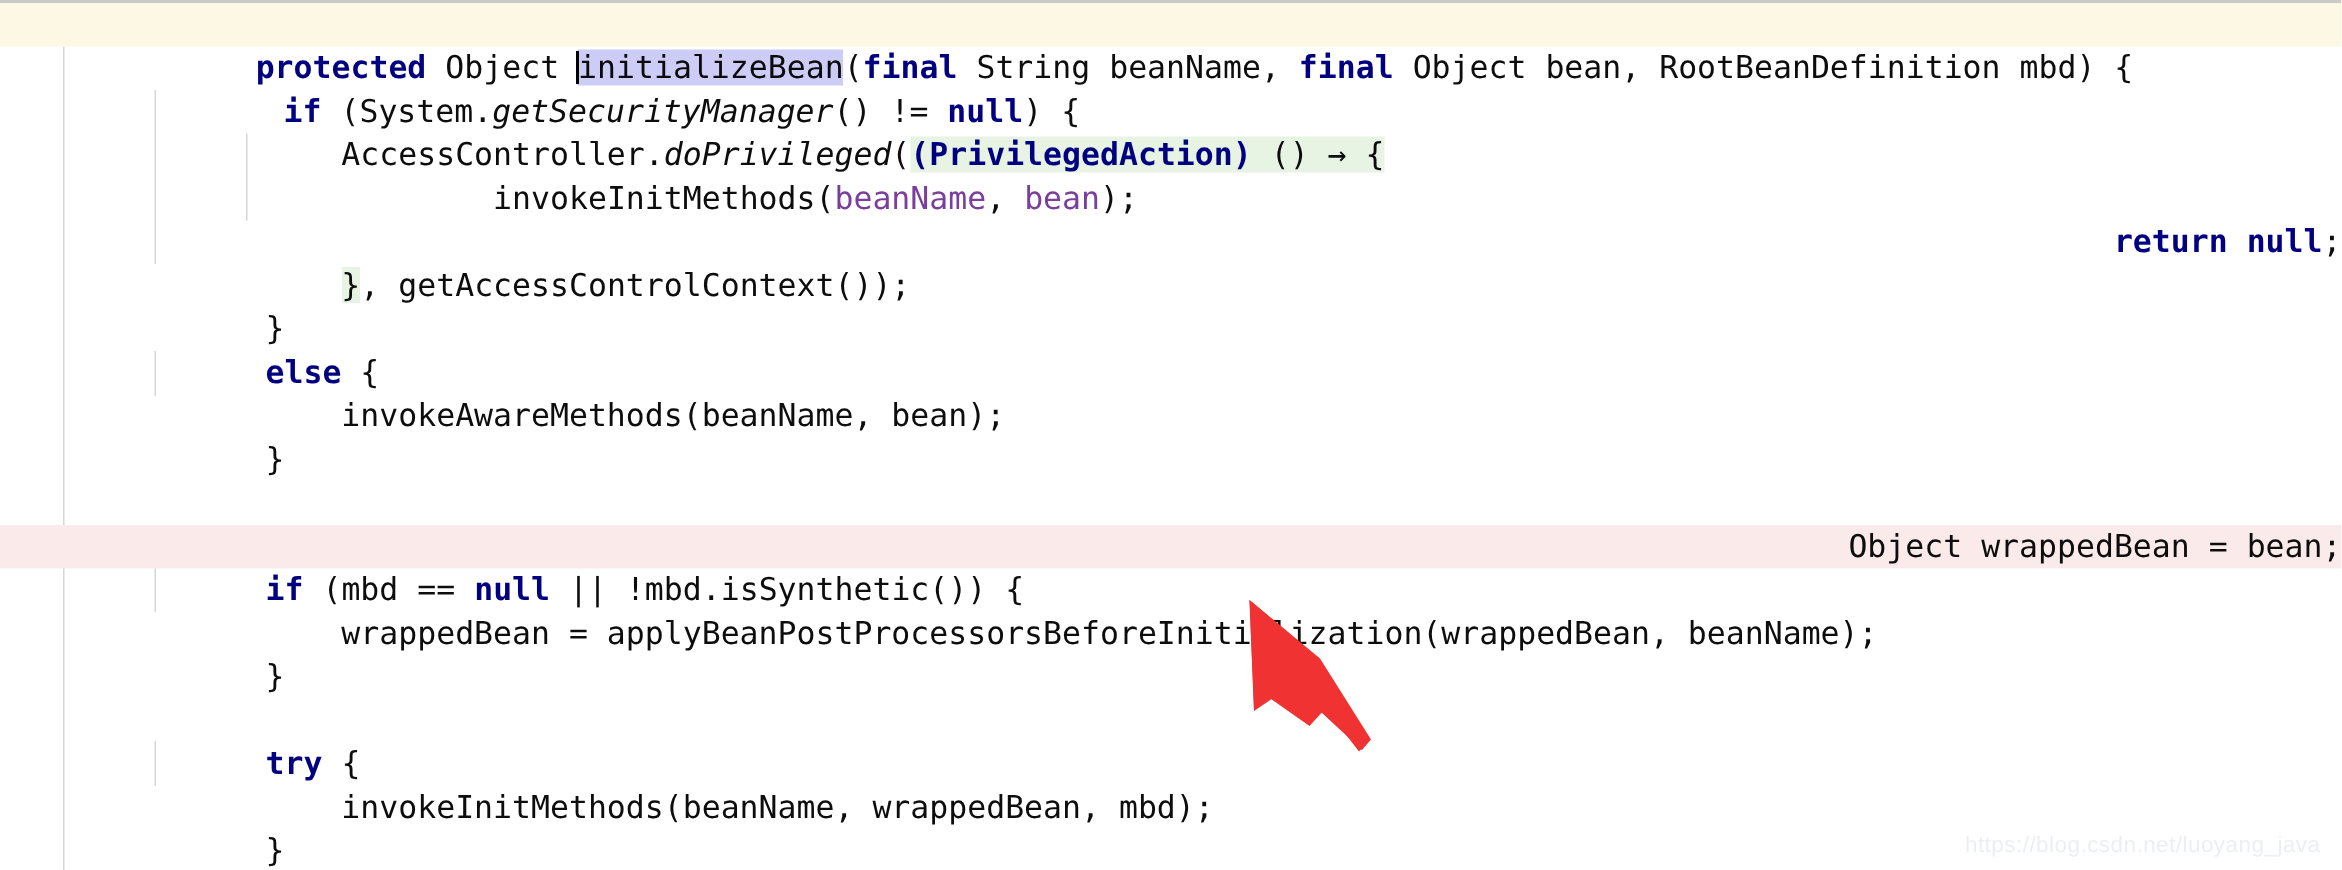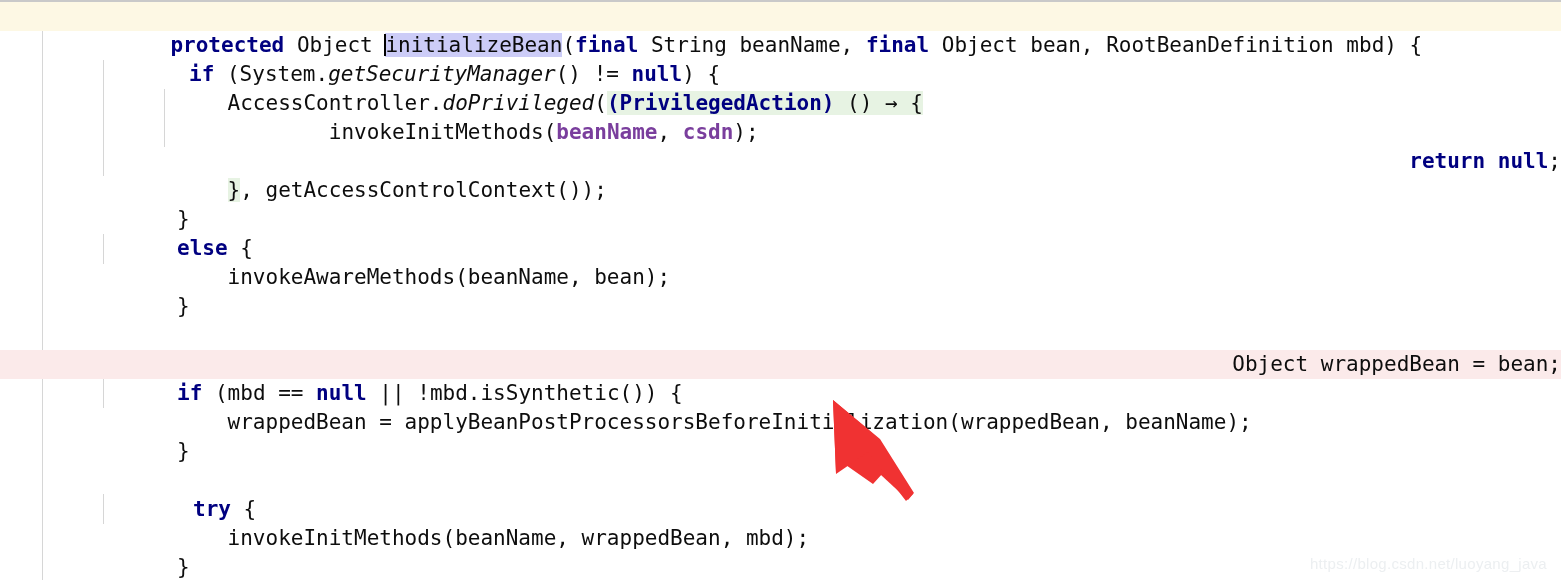--- a/index.html
+++ b/index.html
@@ -30,21 +30,21 @@
     color:#0b0b0b;
     letter-spacing:0px;
   }
   .line .txt{position:relative;z-index:2;padding-left:0;}
   .line.hl-caret{background:#fdf8e4;padding-left:44px;}
   .line.hl-error{background:#fbeaea;}
   .ind{display:inline-block;}
   
   .kw{color:#000080;font-weight:bold;}
   .plain{color:#0d0d0d;}
-  .param{color:#7a3e9d;font-weight:bold;}
+  .param{color:#7a3e9d;}
   .static{font-style:italic;color:#0d0d0d;}
   .sel{background:#ccccf7;}
   .lambda{background:#e7f3e3;}
   .caret{
     display:inline-block;width:2px;height:22px;background:#000000;
     vertical-align:-4px;margin-right:-2px;position:relative;left:-1px;
   }
 
   
   .arrow-layer{position:absolute;left:0;top:0;width:1561px;height:580px;z-index:5;pointer-events:none;}
@@ -81,21 +81,21 @@
 
     <div class="line" style="position:absolute;top:31px;left:12px;width:1561px;">
       <span class="txt"><span class="ind">        </span><span class="kw">if</span> <span class="plain">(System.</span><span class="static">getSecurityManager</span><span class="plain">() != </span><span class="kw">null</span><span class="plain">) {</span></span>
     </div>
 
     <div class="line" style="position:absolute;top:60px;left:0;width:1430px;">
       <span class="txt"><span class="ind">            </span><span class="plain">AccessController.</span><span class="static">doPrivileged</span><span class="plain">(</span><span class="lambda"><span class="kw">(PrivilegedAction)</span><span class="plain"> () </span><span class="plain">→ {</span></span></span>
     </div>
 
     <div class="line" style="position:absolute;top:89px;left:0;width:1561px;">
-      <span class="txt"><span class="ind">                    </span><span class="plain">invokeInitMethods(</span><span class="param">beanName</span><span class="plain">, </span><span class="param">csdn</span><span class="plain">);</span></span>
+      <span class="txt"><span class="ind">                    </span><span class="plain">invokeInitMethods(</span><span class="param">beanName</span><span class="plain">, </span><span class="param">bean</span><span class="plain">);</span></span>
     </div>
 
     <div class="line" style="position:absolute;top:118px;left:0;width:1561px;text-align:right;">
       <span class="txt"><span class="ind">                    </span><span class="kw">return null</span><span class="plain">;</span></span>
     </div>
 
     <div class="line" style="position:absolute;top:147px;left:0;width:1561px;">
       <span class="txt"><span class="ind">            </span><span class="lambda"><span class="plain">}</span></span><span class="plain">, getAccessControlContext());</span></span>
     </div>
 
@@ -132,21 +132,21 @@
     </div>
 
     <div class="line" style="position:absolute;top:408px;left:0;width:1561px;">
       <span class="txt"><span class="ind">        </span><span class="plain">}</span></span>
     </div>
 
     <div class="line" style="position:absolute;top:437px;left:0;width:1561px;">
       <span class="txt"> </span>
     </div>
 
-    <div class="line" style="position:absolute;top:466px;left:16px;width:1242px;">
+    <div class="line" style="position:absolute;top:466px;left:0;width:1242px;">
       <span class="txt"><span class="ind">        </span><span class="kw">try</span><span class="plain"> {</span></span>
     </div>
 
     <div class="line" style="position:absolute;top:495px;left:0;width:1561px;">
       <span class="txt"><span class="ind">            </span><span class="plain">invokeInitMethods(beanName, wrappedBean, mbd);</span></span>
     </div>
 
     <div class="line" style="position:absolute;top:524px;left:0;width:1561px;">
       <span class="txt"><span class="ind">        </span><span class="plain">}</span></span>
     </div>

